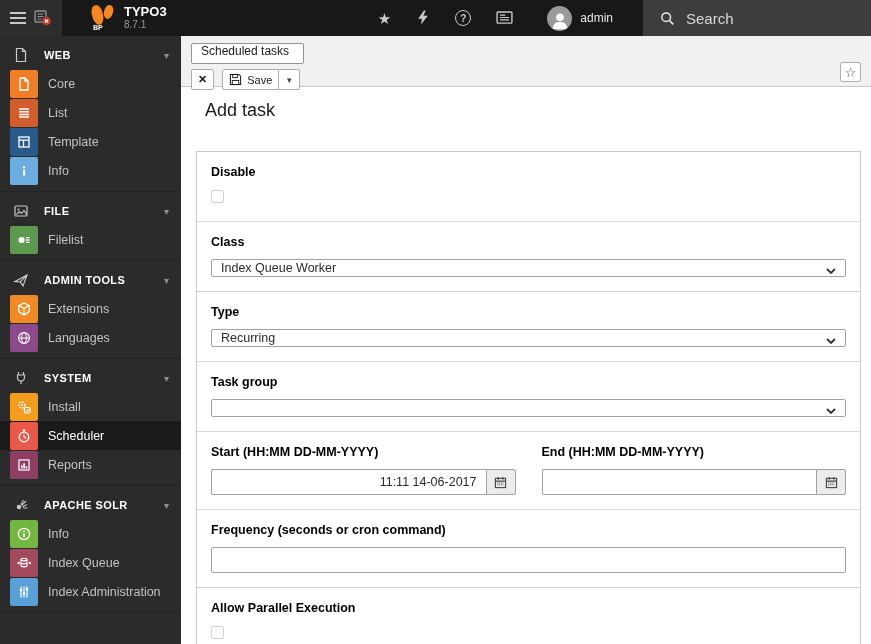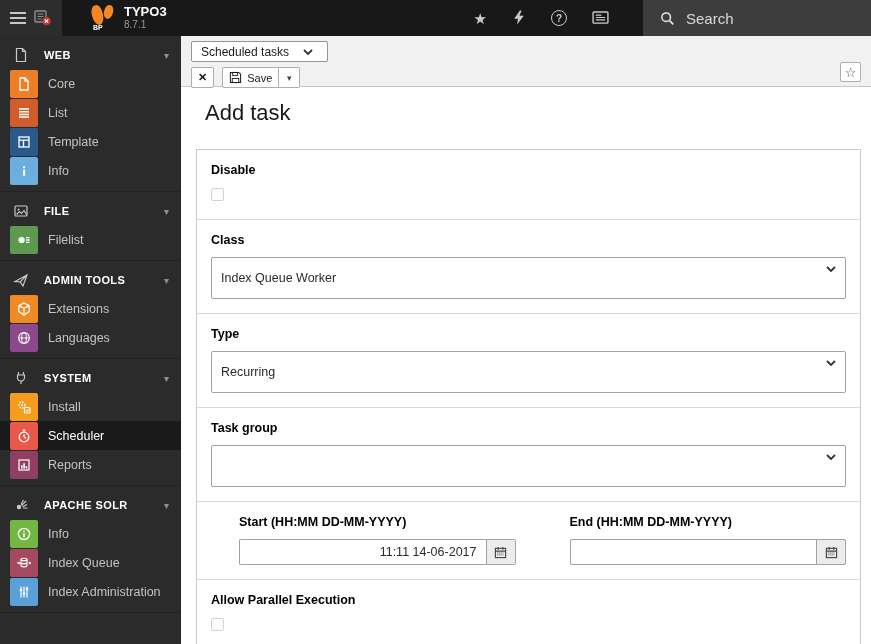--- a/index.html
+++ b/index.html
@@ -42,49 +42,49 @@
   .side-header .hdr-label { color:#fff; font-size:11px; font-weight:bold; letter-spacing:.4px; }
   .side-header .hdr-caret { margin-left:auto; color:#8f8f8f; font-size:10px; }
   .side-item { height:29px; display:flex; align-items:center; padding:0 10px; color:#c3c3c3; font-size:12.5px; cursor:pointer; }
   .side-item.active { background:#1a1a1a; color:#fff; }
   .tile { width:28px; height:28px; border-radius:2px; margin-right:10px; flex:none; display:flex; align-items:center; justify-content:center; }
   .tile svg { width:16px; height:16px; }
 
   
   .docheader { height:51px; background:#f1f1f1; border-bottom:1px solid #c6c6c6; padding:5px 10px 0 10px; position:relative; }
   .module-select { display:inline-flex; align-items:center; gap:14px; height:21px; background:#fff; border:1px solid #949494;
-                   border-radius:2px; padding:0 14px 0 9px; font-size:12px; color:#1a1a1a; cursor:pointer; }
+                   border-radius:2px; padding:0 14px 0 9px; font-size:12px; color:#1a1a1a; cursor:pointer;flex-direction:column; }
   .dh-row2 { margin-top:5px; display:flex; align-items:center; }
   .dh-btn { height:21px; min-width:21px; background:#fff; border:1px solid #adadad; border-radius:2px; display:inline-flex;
             align-items:center; justify-content:center; font-size:11px; color:#1a1a1a; cursor:pointer; padding:0 6px; }
   .btn-close { margin-right:8px; font-weight:bold; font-size:11px; }
   .btn-group { display:inline-flex; }
   .btn-save { border-radius:2px 0 0 2px; gap:5px; }
   .btn-save-caret { border-radius:0 2px 2px 0; border-left:none; width:20px; padding:0; font-size:9px; color:#444; }
   .btn-star { position:absolute; right:10px; top:26px; width:20px; height:20px; font-size:13px; color:#555; }
 
   
   .content { padding:0 10px 0 15px; }
-  .page-title { font-size:22px; font-weight:500; color:#1a1a1a; margin:13px 0 23px 9px; }
+  .page-title { font-size:18px; font-weight:500; color:#1a1a1a; margin:13px 0 30px 9px; }
   .panel { border:1px solid #cacaca; background:#fff; }
   .section { padding:13px 14px 14px 14px; border-top:1px solid #d8d8d8; }
   .section:first-child { border-top:none; }
   .field-label { font-size:12.5px; font-weight:bold; color:#000; display:block; margin-bottom:10px; }
   .checkbox { width:13px; height:13px; border:1px solid #d2d2d2; border-radius:2px; background:#fdfdfd; display:inline-block; cursor:pointer; }
-  .select { position:relative; height:42px; border:1px solid #a1a1a1; border-radius:2px; background:#fff;
+  .select { position:relative; height:18px; border:1px solid #a1a1a1; border-radius:2px; background:#fff;
             display:flex; align-items:center; padding:0 26px 0 9px; font-size:12.5px; color:#2b2b2b; cursor:pointer; }
   .select .caret { position:absolute; right:9px; top:8px; }
   .text-input { width:100%; height:26px; border:1px solid #a1a1a1; border-radius:2px; padding:0 9px; font-size:12.5px; color:#2b2b2b;
                 font-family:"Liberation Sans", sans-serif; background:#fff; }
   .input-group { display:flex; }
   .input-group .text-input { flex:1; border-radius:2px 0 0 2px; border-right:none;text-align:right; }
   .calendar-btn { width:30px; height:26px; background:#ececec; border:1px solid #a1a1a1; border-radius:0 2px 2px 0;
                   display:flex; align-items:center; justify-content:center; cursor:pointer; flex:none; }
   .row-2col { display:flex; gap:26px; }
-  .row-2col .col { flex:1; min-width:0;margin-left:28px; }
+  .row-2col .col { flex:1; min-width:0; }
 </style>
 </head>
 <body>
 
 <div class="topbar">
   <div class="topbar-left">
     <span class="burger"></span>
     <span class="opendocs">
       <svg viewBox="0 0 18 16" width="18" height="16">
         <rect x="1" y="1" width="11" height="11" rx="1" fill="none" stroke="#8f8f8f" stroke-width="1.4"></rect>
@@ -113,20 +113,29 @@
           <polygon points="9,0 2.5,9.5 6.8,9.5 5.8,16 13.5,6 8.5,6 11,0" fill="#c9c9c9"></polygon>
         </svg>
     </span>
     <span class="help-circle">?</span>
     <span class="tb-icon">
       <svg viewBox="0 0 18 14" width="17" height="13">
         <rect x="1" y="1" width="16" height="12" rx="1" fill="none" stroke="#c9c9c9" stroke-width="1.5"></rect>
         <path d="M4 4.5h6 M4 7h10 M4 9.5h10" stroke="#c9c9c9" stroke-width="1.3" fill="none"></path>
       </svg>
     </span>
+  </div>
+  <div class="user-chip">
+    <span class="avatar">
+      <svg viewBox="0 0 24 24" width="22" height="22">
+        <circle cx="12" cy="9" r="4.2" fill="#fff"></circle>
+        <path d="M4 22c0-5 3.5-8 8-8s8 3 8 8z" fill="#fff"></path>
+      </svg>
+    </span>
+    <span class="user-name">admin</span>
   </div>
   <div class="topbar-search">
     <svg viewBox="0 0 16 16" width="15" height="15">
       <circle cx="6.6" cy="6.6" r="4.6" fill="none" stroke="#e6e6e6" stroke-width="1.6"></circle>
       <path d="M10.2 10.2l4 4" stroke="#e6e6e6" stroke-width="1.8"></path>
     </svg>
     <span class="search-label">Search</span>
   </div>
 </div>
 
@@ -408,20 +417,24 @@
                   <rect x="1.5" y="2.5" width="11" height="10" fill="none" stroke="#444" stroke-width="1.2"></rect>
                   <path d="M4.5 1v3 M9.5 1v3 M1.5 5.5h11" stroke="#444" stroke-width="1.2" fill="none"></path>
                   <path d="M3.5 7.5h7 M3.5 9.5h7" stroke="#444" stroke-width="1" stroke-dasharray="1.2 1" fill="none"></path>
                 </svg>
               </span>
             </div>
           </div>
         </div>
       </div>
 
+      <div class="section">
+        <label class="field-label">Frequency (seconds or cron command)</label>
+        <input class="text-input" type="text" value="" style="">
+      </div>
 
       <div class="section">
         <label class="field-label">Allow Parallel Execution</label>
         <span class="checkbox"></span>
       </div>
 
     </div>
   </div>
 </div>
 

